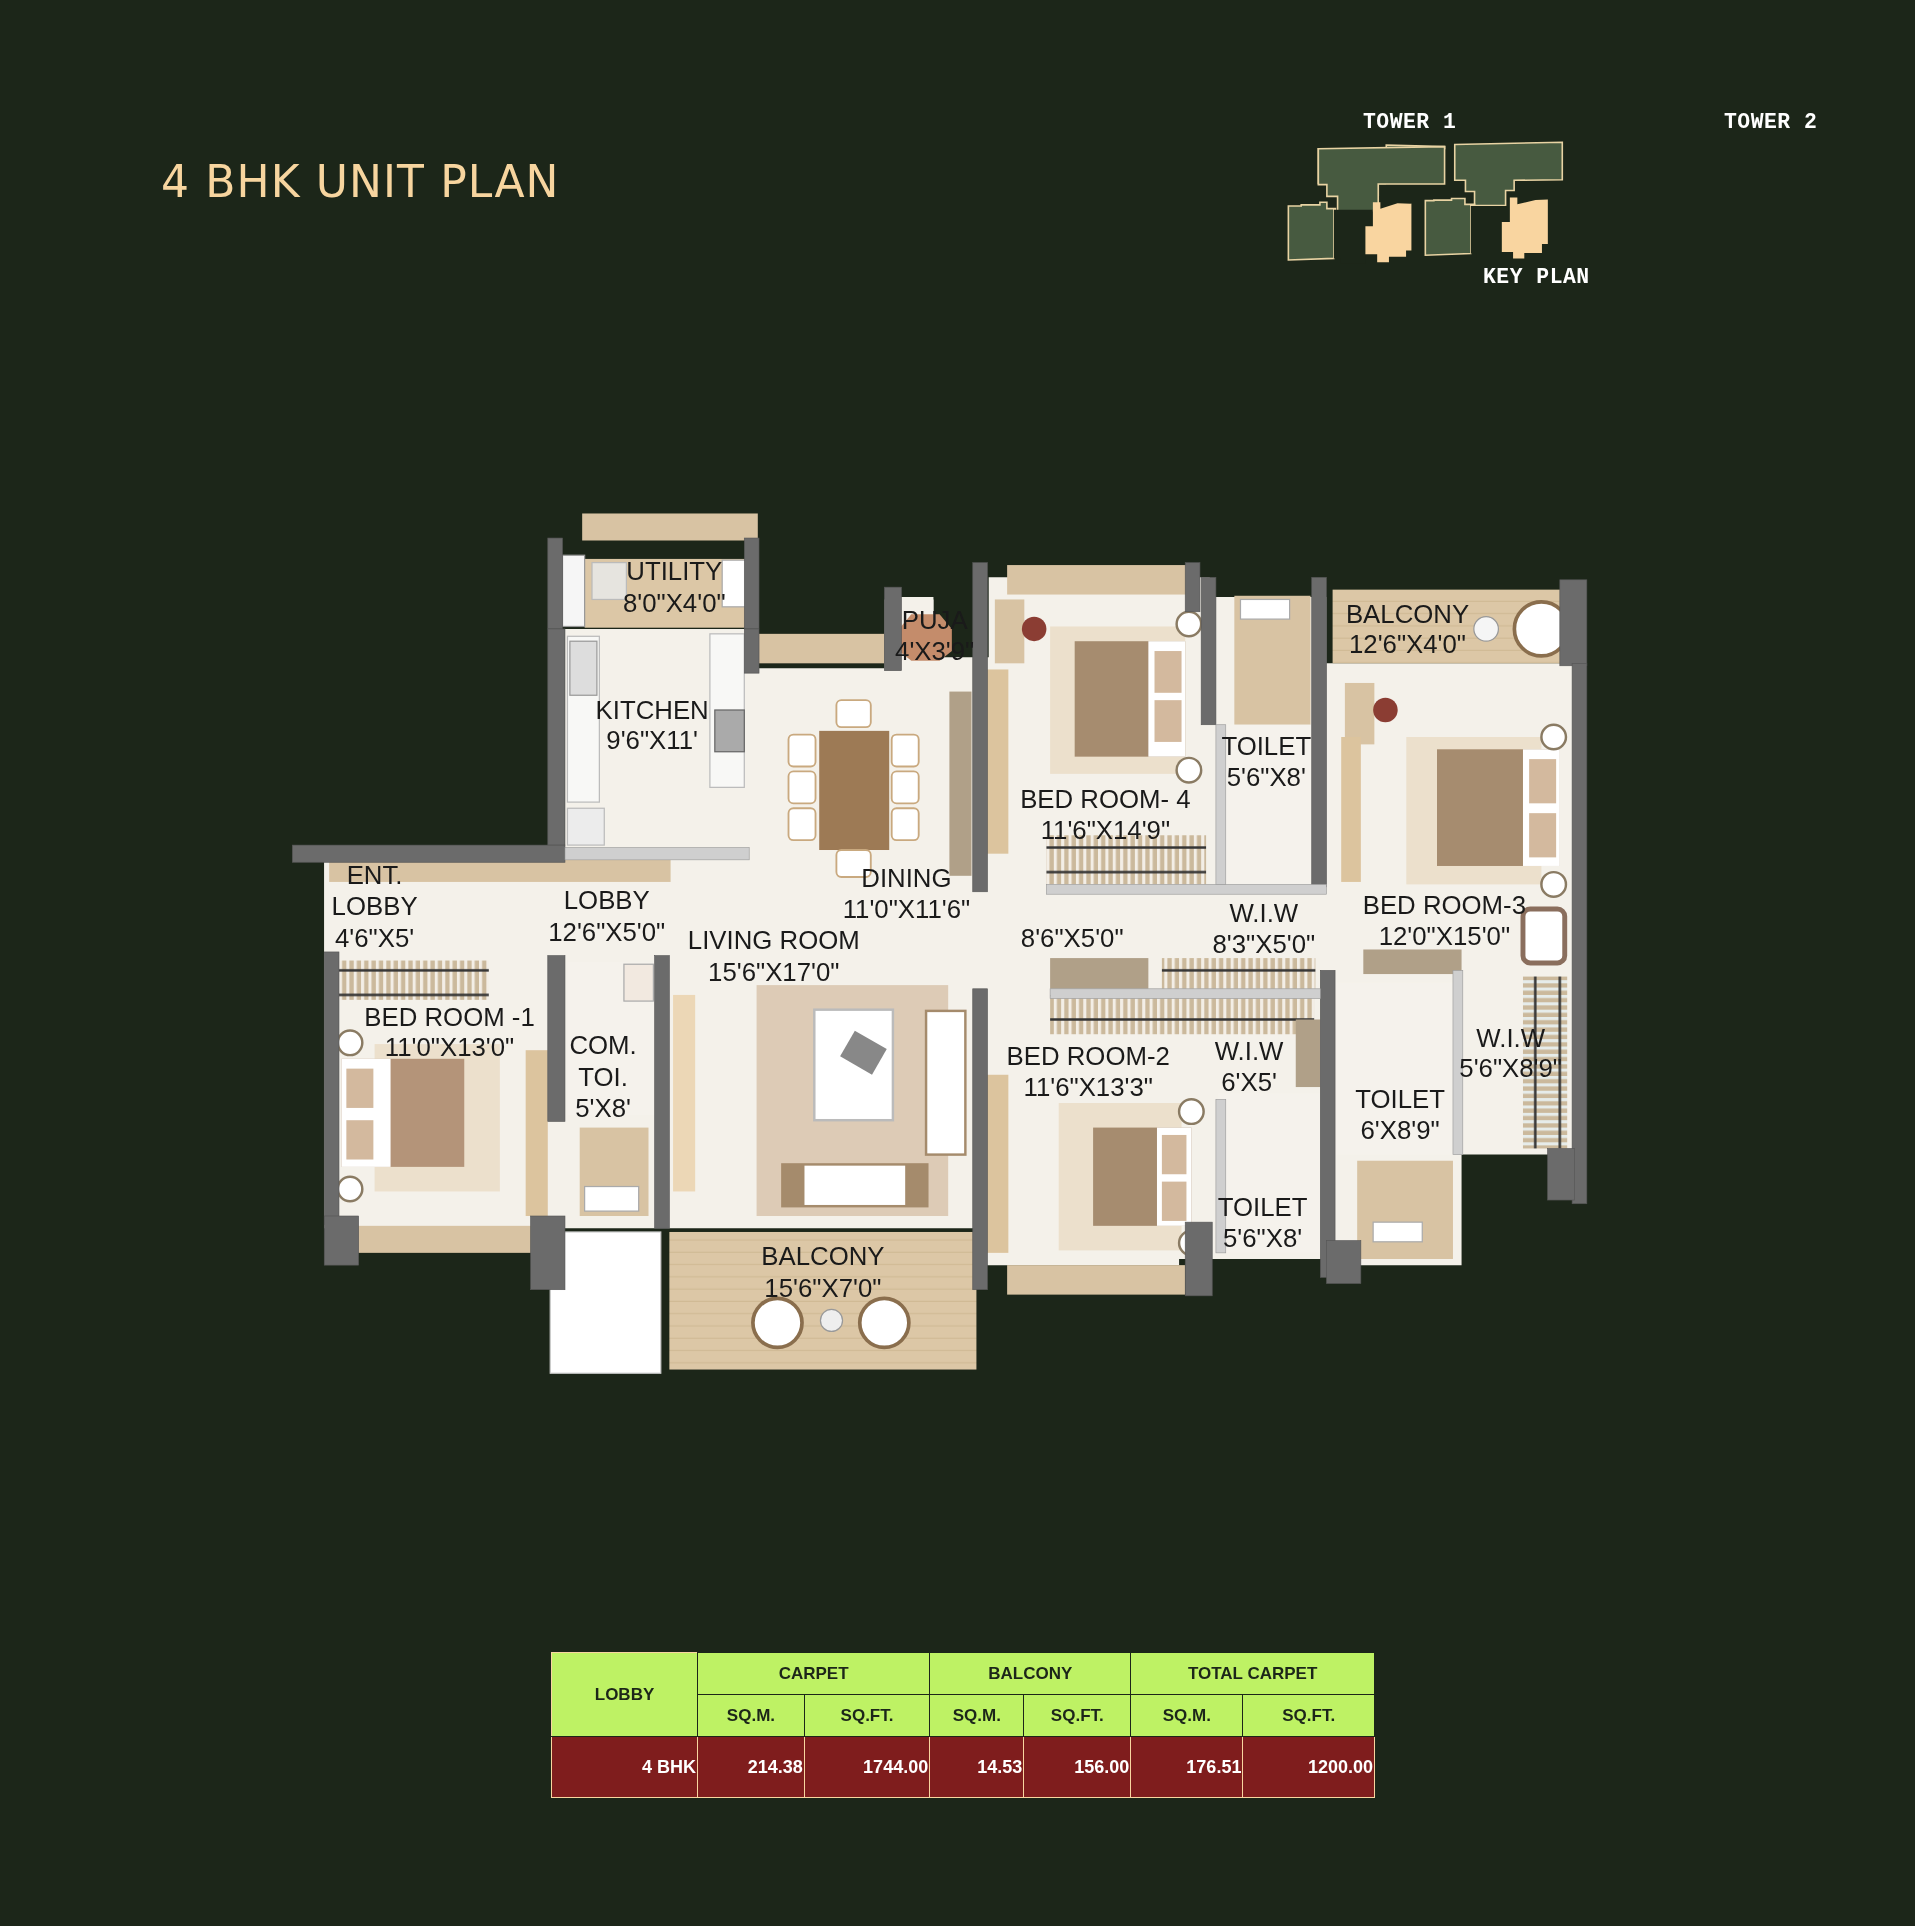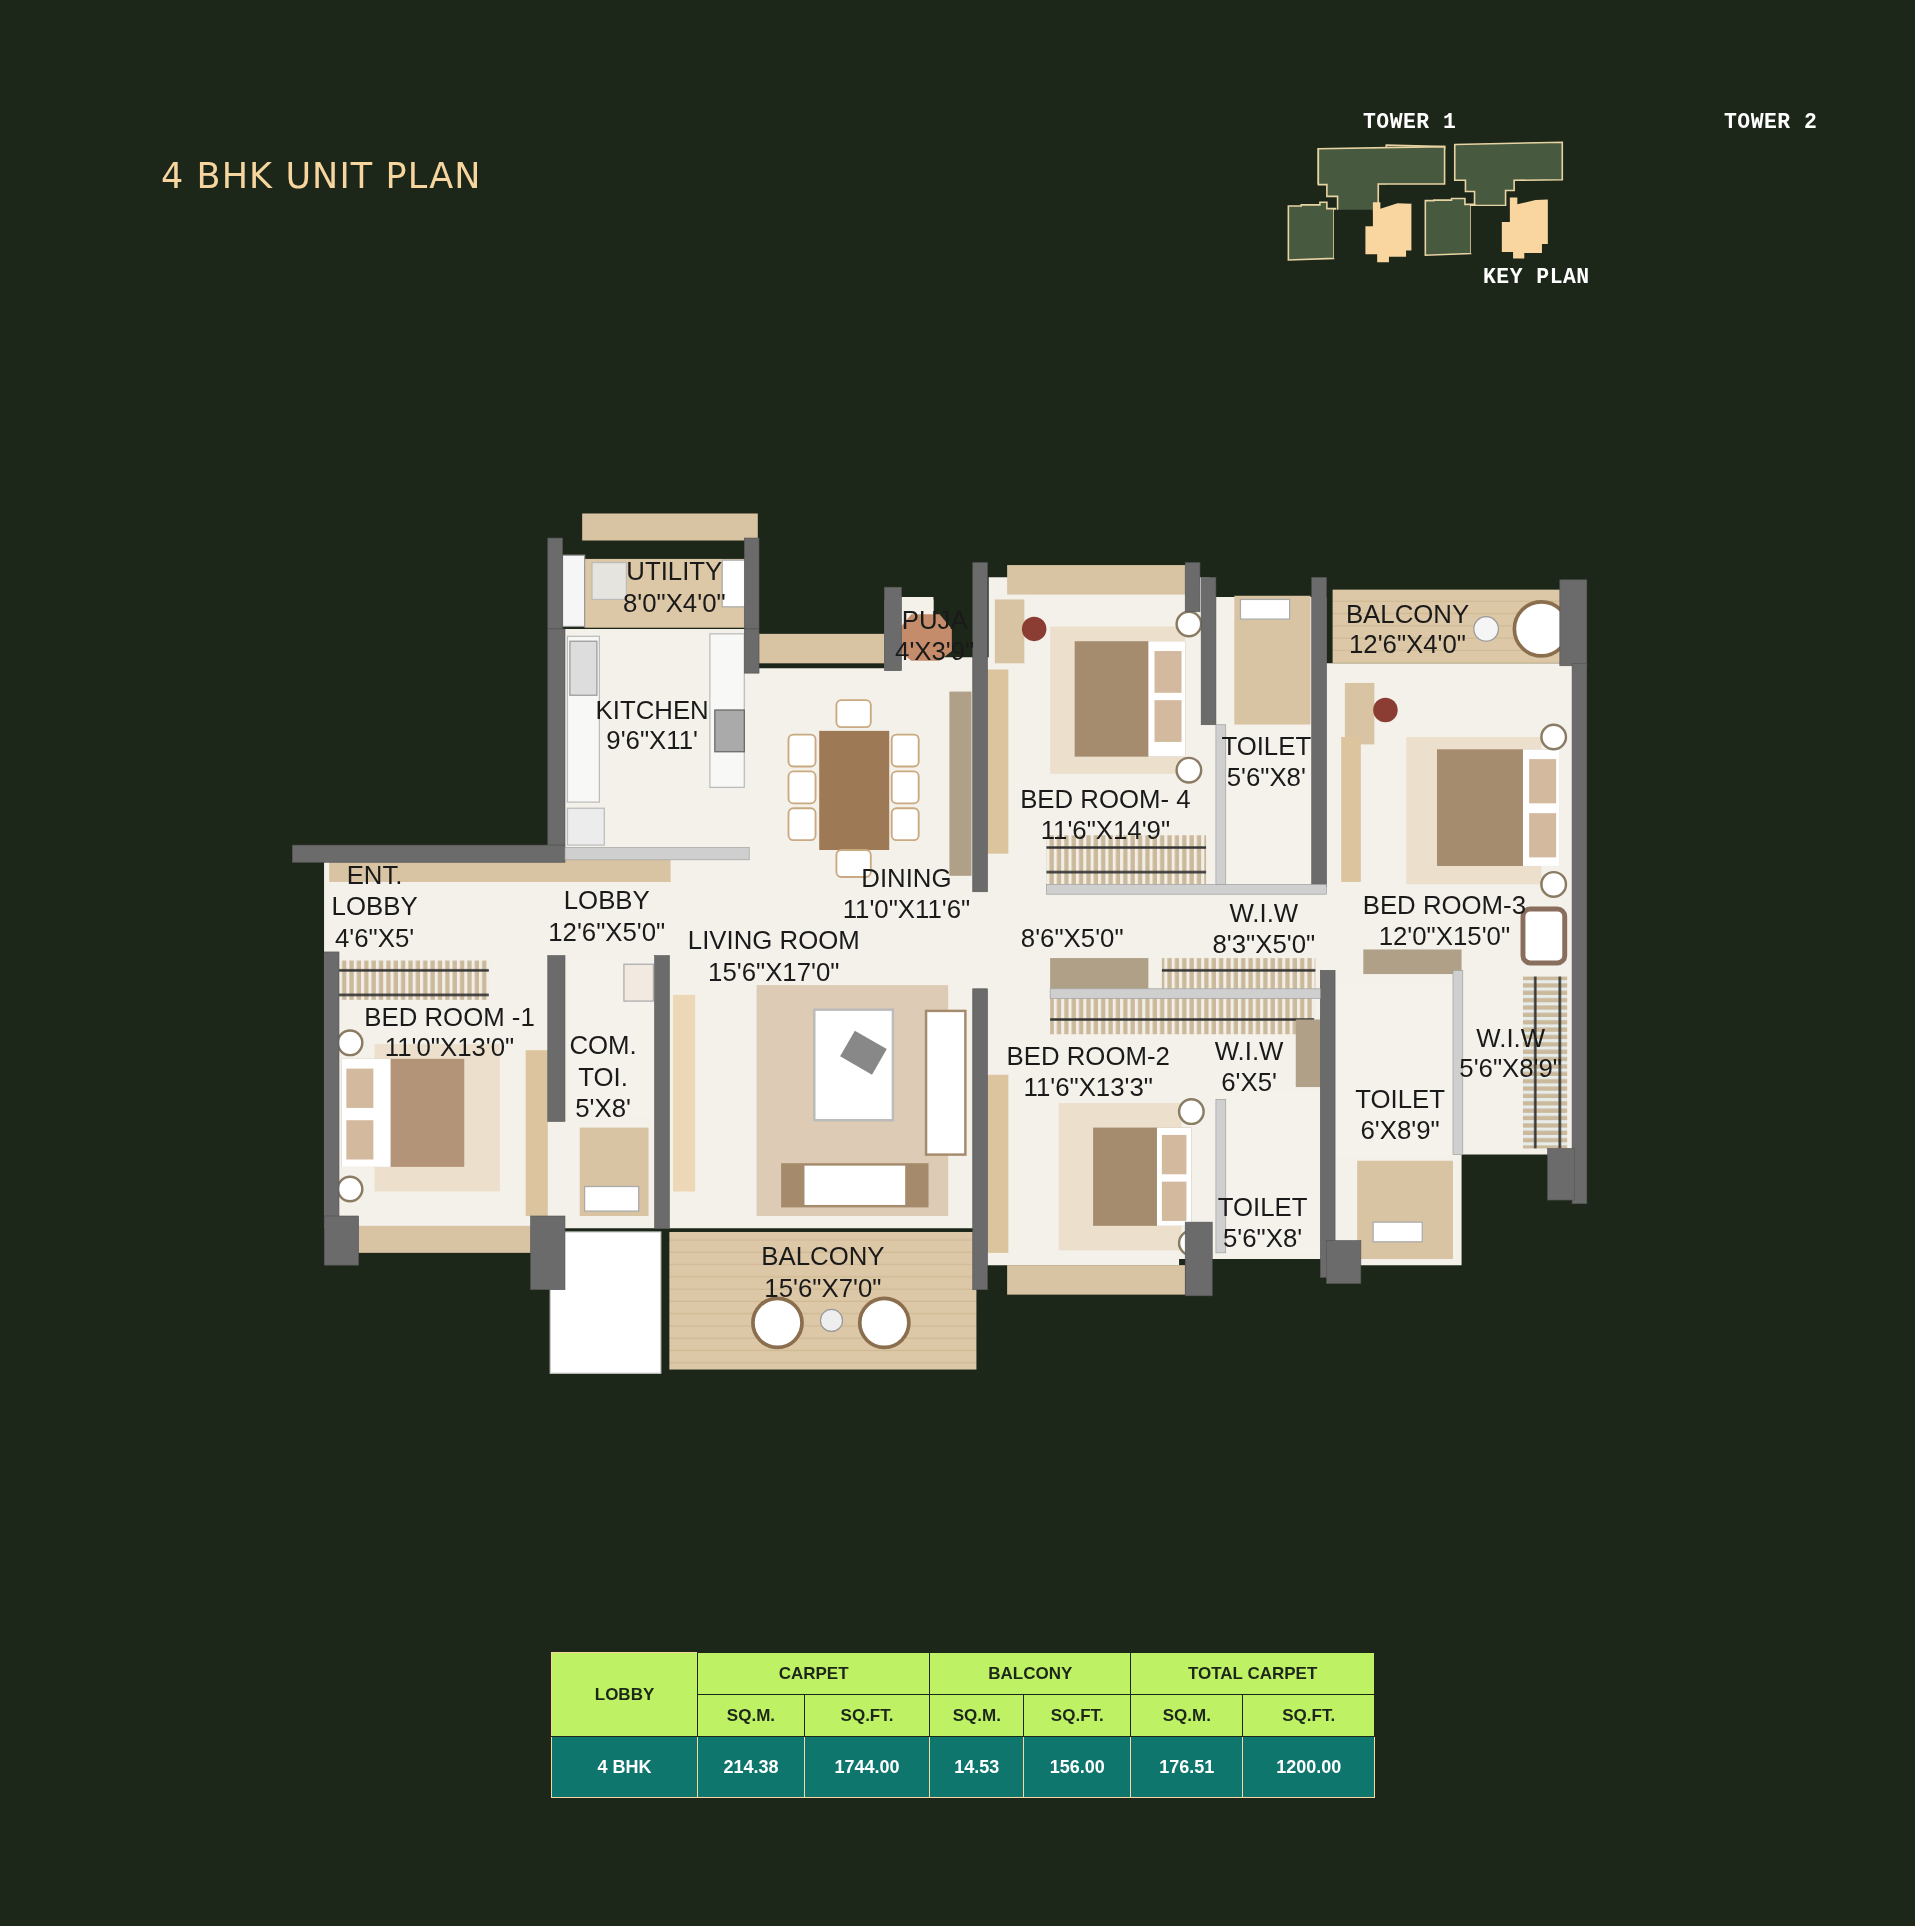--- a/index.html
+++ b/index.html
@@ -1,23 +1,23 @@
 <!DOCTYPE html>
 <html style="font-size:8.6px"><head>
 <meta charset="utf-8">
 <style>
   html, body { margin:0; padding:0; }
   body { width:1916px; height:1926px; background:#1c2619; position:relative; overflow:hidden; font-family:"Liberation Sans", sans-serif; }
-  .title { position:absolute; left:161px; top:156px; font-size:35px; color:#f7d59f; letter-spacing:1.1px; font-family:"DejaVu Sans", sans-serif; font-weight:500; }
+  .title { position:absolute; left:161px; top:156px; font-size:44px; color:#f7d59f; letter-spacing:1.1px; font-family:"DejaVu Sans", sans-serif; font-weight:500; }
   .kp-label { position:absolute; color:#ffffff; font-size:21.4px; font-weight:bold; font-family:Liberation Mono, monospace; letter-spacing:0.5px; }
   .plan { position:absolute; left:0; top:0; width:1916px; height:1926px; }
   .rlabel { font-family:"Liberation Sans", sans-serif; fill:#1a1a1a; font-size:21px; text-anchor:middle; }
   table.area { position:absolute; left:551px; top:1652px; width:824px; border-collapse:collapse; font-family:"Liberation Sans", sans-serif; font-weight:bold; }
   table.area th { background:#bef264; color:#1c2619; font-size:17px; border:1.6px solid #1c2619; height:39px; }
-  table.area td { background:#0f766e; color:#ffffff; font-size:18px; text-align:center; border:1.1px solid #f9d5a0; height:58px; }
+  table.area td { background:#7f1d1d; color:#ffffff; font-size:18px; text-align:right; border:1.1px solid #f9d5a0; height:58px; }
   table.area th.type { border-left:1.6px solid #f9d5a0; border-top:1.6px solid #f9d5a0; }
 </style>
 </head>
 <body>
 
 <div class="title">4 BHK UNIT PLAN</div>
 
 <div class="kp-label" style="left:1363px; top:110px;">TOWER 1</div>
 <div class="kp-label" style="left:1724px; top:110px;">TOWER 2</div>
 <div class="kp-label" style="left:1483px; top:265px;">KEY PLAN</div>

